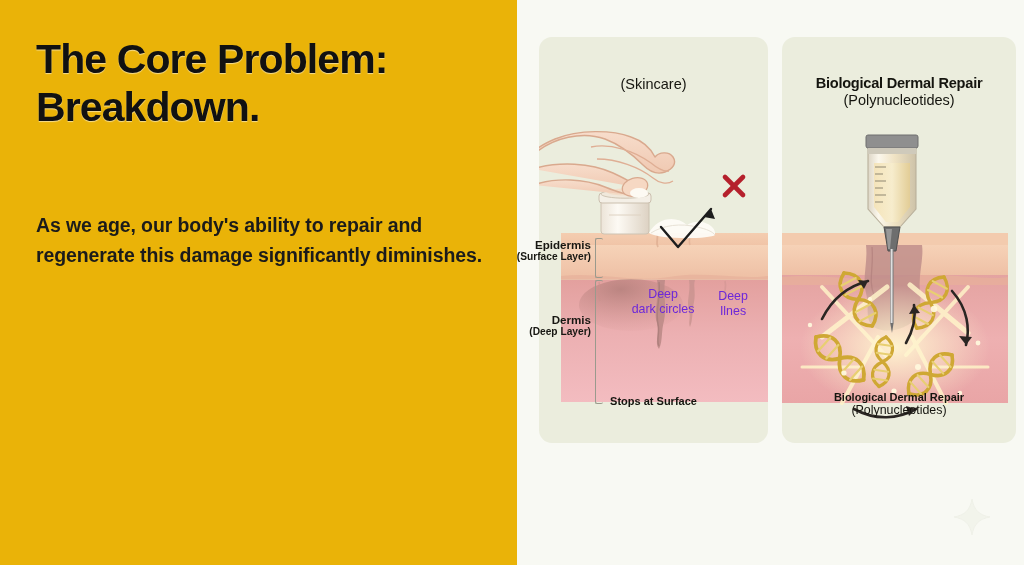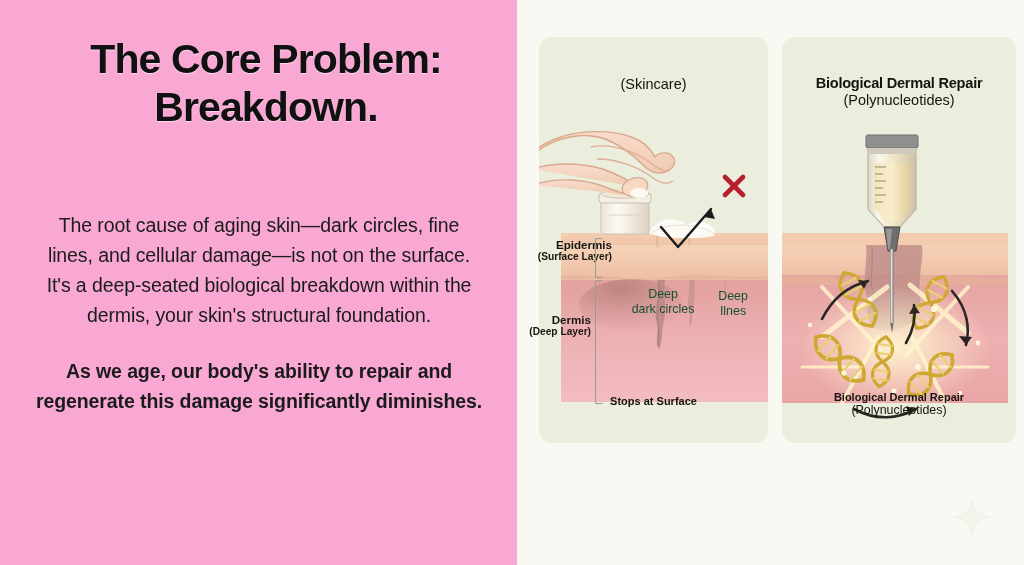--- a/index.html
+++ b/index.html
@@ -13,22 +13,21 @@
     height: 565px;
     overflow: hidden;
     font-family: "Liberation Sans", sans-serif;
     background: #f8f9f3;
   }
   
   #left-panel {
     position: absolute;
     left: 0; top: 0;
     width: 517px; height: 565px;
-    background: #f9a8d4;
-    text-align: center;
+    background: #eab308;
   }
   #headline {
     position: absolute;
     left: 36px;
     top: 36px;
     width: 460px;
     font-size: 41px;
     font-weight: 700;
     line-height: 1.16;
     letter-spacing: -0.9px;
@@ -125,21 +124,21 @@
     position: absolute;
     border: 1.3px solid #9a9a8d;
     border-right: none;
     border-radius: 2px;
     width: 7px;
   }
 
   .inner-label {
     position: absolute;
     text-align: center;
-    color: #14532d;
+    color: #6d28d9;
     font-size: 12.4px;
     line-height: 1.2;
   }
 
   #sparkle-watermark {
     position: absolute;
     right: 32px;
     bottom: 28px;
     width: 40px;
     height: 40px;
@@ -152,21 +151,20 @@
 <div id="slide">
 
   <div id="left-panel">
 
     <div id="headline">
       <span class="hl-line">The Core Problem:</span>
       <span class="hl-line">Breakdown.</span>
     </div>
 
     <div id="body-copy">
-      <p>The root cause of aging skin—dark circles, fine lines, and cellular damage—is not on the surface. It's a deep-seated biological breakdown within the dermis, your skin's structural foundation.</p>
       <p>As we age, our body's ability to repair and regenerate this damage significantly diminishes.</p>
     </div>
 
   </div>
 
   <div id="right-panel">
 
     <div class="card" id="card-left">
 
       <div class="card-title">
@@ -263,21 +261,21 @@
       <div class="inner-label" style="left:82px; top:250px; width:84px;">
         <span>Deep</span><br>
         <span>dark circles</span>
       </div>
       <div class="inner-label" style="left:168px; top:252px; width:52px;">
         <span>Deep</span><br>
         <span>Ilnes</span>
       </div>
     </div>
 
-    <div class="layer-label" style="left:-4px; top:238px; width:78px;margin-left:21px;">
+    <div class="layer-label" style="left:-4px; top:238px; width:78px;">
       <span class="ll1">Epidermis</span>
       <span class="ll2">(Surface Layer)</span>
     </div>
     <div class="bracket" style="left:78px; top:238px; height:38px;"></div>
 
     <div class="layer-label" style="left:-4px; top:313px; width:78px;">
       <span class="ll1">Dermis</span>
       <span class="ll2">(Deep Layer)</span>
     </div>
     <div class="bracket" style="left:78px; top:280px; height:122px;"></div>

